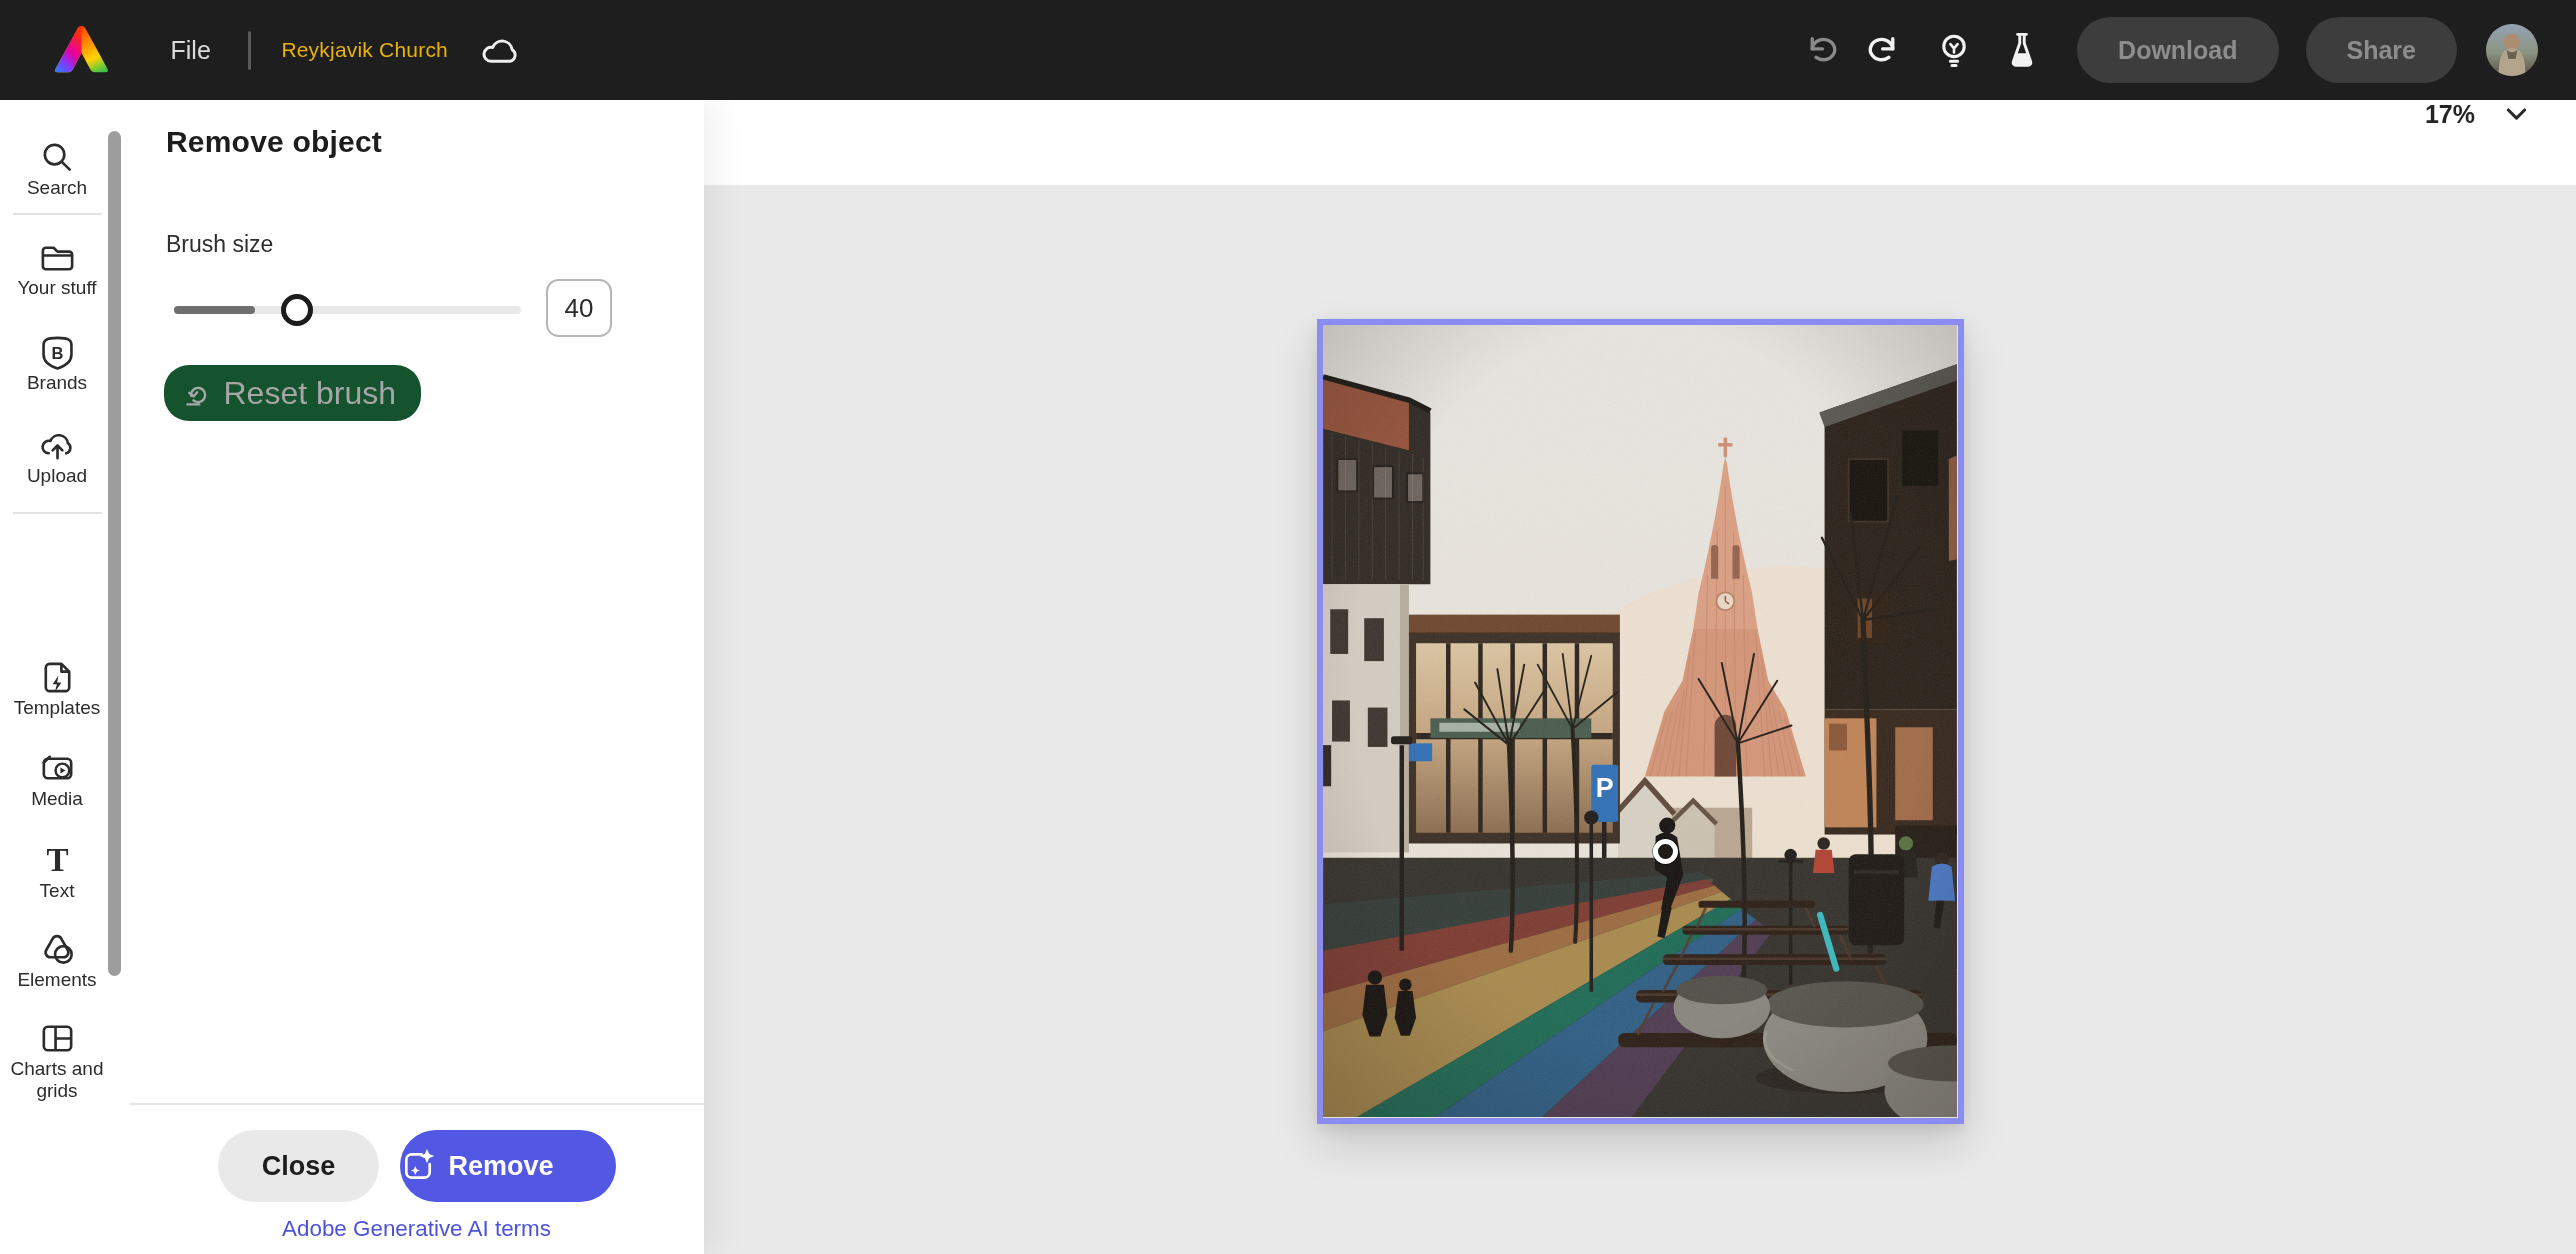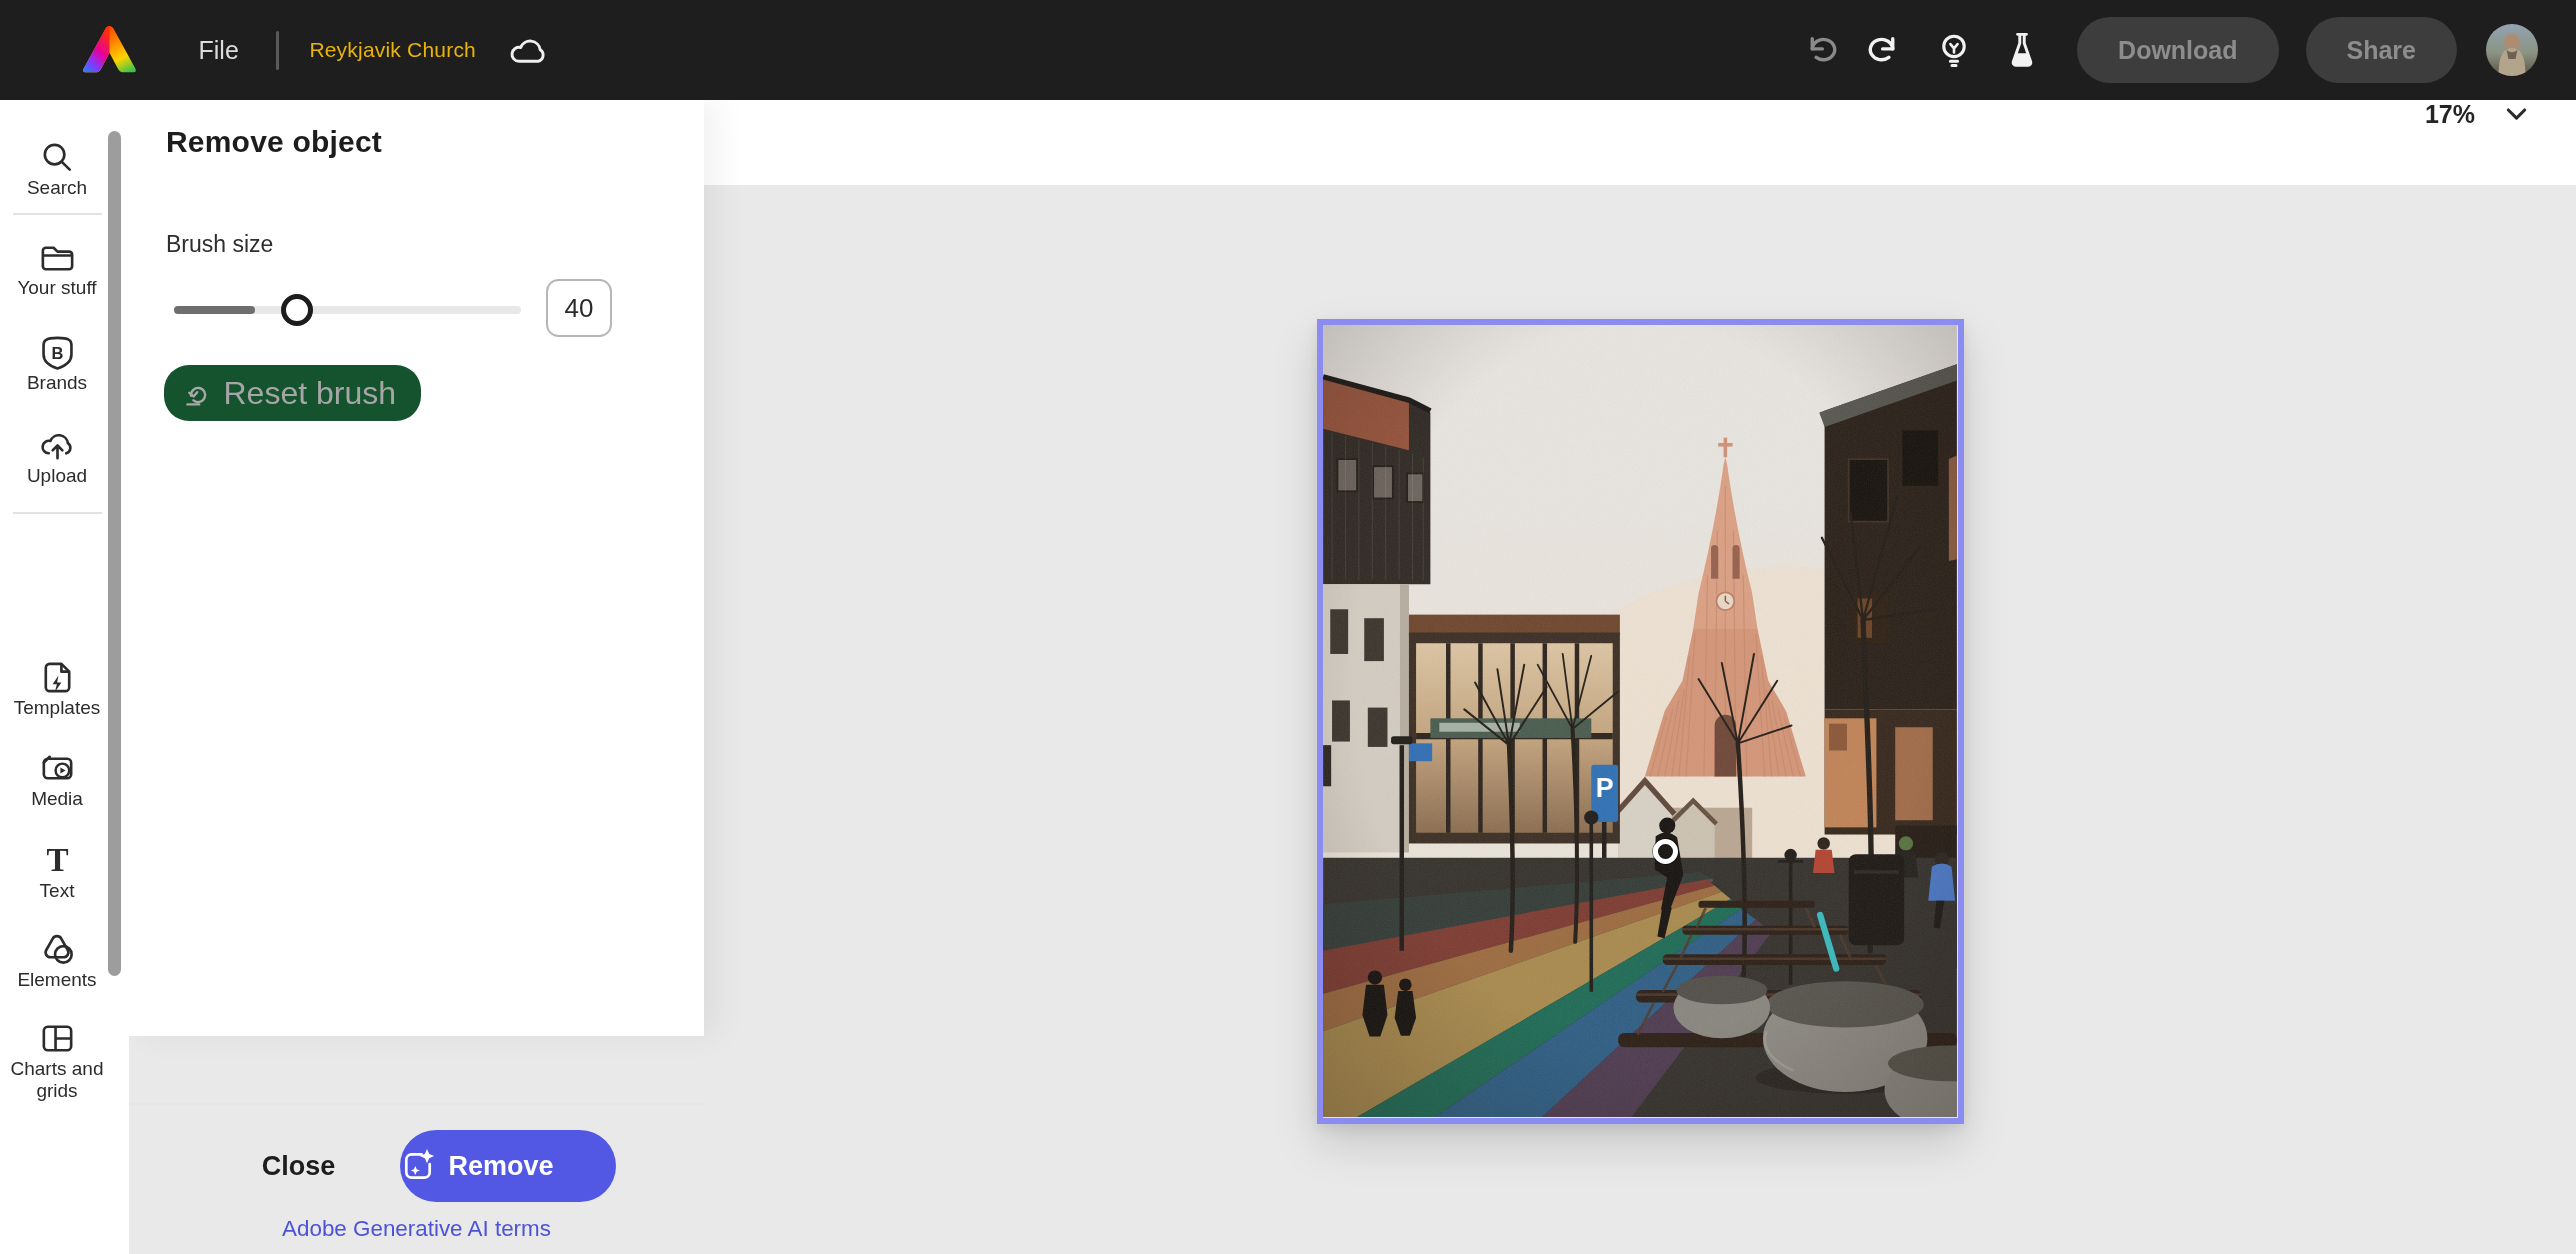--- a/index.html
+++ b/index.html
@@ -3,21 +3,21 @@
 <meta charset="utf-8">
 <style>
   *{box-sizing:border-box;margin:0;padding:0}
   html,body{width:2576px;height:1254px;overflow:hidden;background:#e9e9e9;
     font-family:"Liberation Sans","DejaVu Sans",sans-serif;-webkit-font-smoothing:antialiased}
   #app{position:relative;width:2576px;height:1254px}
 
   
   .topbar{position:absolute;left:0;top:0;width:2576px;height:100px;background:#1e1e1e;
     display:flex;align-items:center;color:#e8e8e8;z-index:40}
-  .tb-left{display:flex;align-items:center;gap:0;padding-left:80px}
+  .tb-left{display:flex;align-items:center;gap:0;padding-left:52px}
   .logo{width:59px;height:52px;margin-right:47px;cursor:pointer}
   .tb-file{font-size:25px;color:#dcdcdc;padding:9px 12.5px;border-radius:7.2px;cursor:pointer}
   .tb-divider{width:2.7px;height:39px;background:#5a5a5a;margin:0 25px;border-radius:1.8px}
   .tb-title{font-size:21px;font-weight:400;color:#eab308;letter-spacing:0.2px;padding:7.2px 5.4px;cursor:text}
   .tb-cloud{margin-left:27px;cursor:pointer;display:flex;align-items:center}
   .tb-right{margin-left:auto;display:flex;align-items:center;padding-right:38px}
   .tb-icon{width:57px;height:57px;display:flex;align-items:center;justify-content:center;
     border-radius:10.7px;cursor:pointer}
   .tb-icon + .tb-icon{margin-left:10.7px}
   .tb-btn{height:66px;border-radius:34px;background:#3d3d3d;color:#8d8d8d;border:none;
@@ -29,21 +29,21 @@
   .rail-item{position:absolute;left:0;width:114px;text-align:center;cursor:pointer;color:#2c2c2c}
   .rail-item .ric{display:block;margin:0 auto}
   .rail-item .rlabel{display:block;font-size:19px;line-height:22.4px;color:#2c2c2c;margin-top:0;
     max-width:111px;margin-left:auto;margin-right:auto}
   .nowrap{white-space:nowrap;overflow:hidden}
   .rail-divider{position:absolute;left:12.5px;width:89px;height:1.8px;background:#e2e2e2}
   .rail-scrollbar{position:absolute;left:108px;top:31px;width:13.4px;height:845px;background:#9d9d9d;
     border-radius:7.2px;cursor:grab}
 
   
-  .panel{position:absolute;left:129px;top:100px;width:575px;height:936px;background:#ffffff;
+  .panel{position:absolute;left:129px;top:100px;width:575px;height:1154px;background:#ffffff;
     box-shadow:14.3px 0 30px rgba(0,0,0,.055);z-index:20}
   .panel-title{position:absolute;left:37px;top:25px;font-size:30px;font-weight:700;color:#1d1d1d;letter-spacing:0.2px}
   .brush-label{position:absolute;left:37px;top:131px;font-size:23px;color:#2e2e2e}
   .slider{position:absolute;left:45px;top:206px;width:347px;height:8px;border-radius:4.5px;background:#e8e8e8;cursor:pointer}
   .slider-fill{position:absolute;left:0;top:0;height:8px;width:81px;border-radius:4.5px;background:#6e6e6e}
   .slider-thumb{position:absolute;left:107px;top:-12.5px;width:32px;height:32px;border-radius:50%;
     background:#ffffff;border:5.4px solid #1c1c1c;cursor:grab}
   .value-box{position:absolute;left:417px;top:179px;width:66px;height:58px;border:2.7px solid #b6b6b6;
     border-radius:12.5px;display:flex;align-items:center;justify-content:center;font-size:26px;color:#2a2a2a;cursor:text}
   .reset-btn{position:absolute;left:35px;top:265px;height:56px;padding:0 25px 0 18px;border:none;border-radius:25px;

